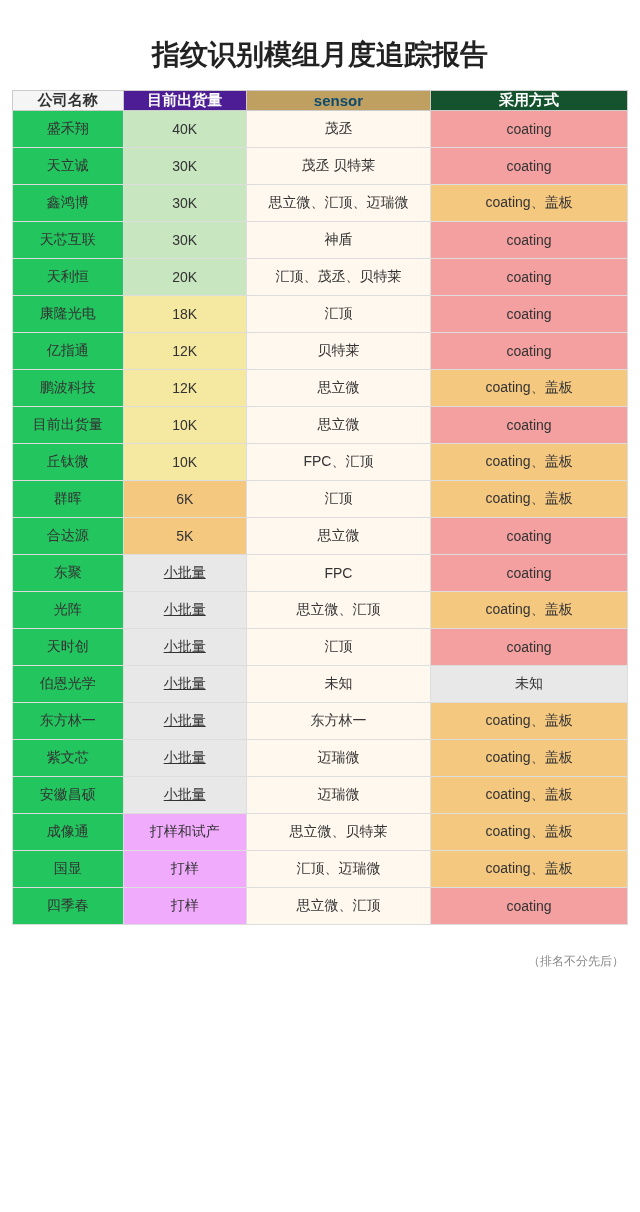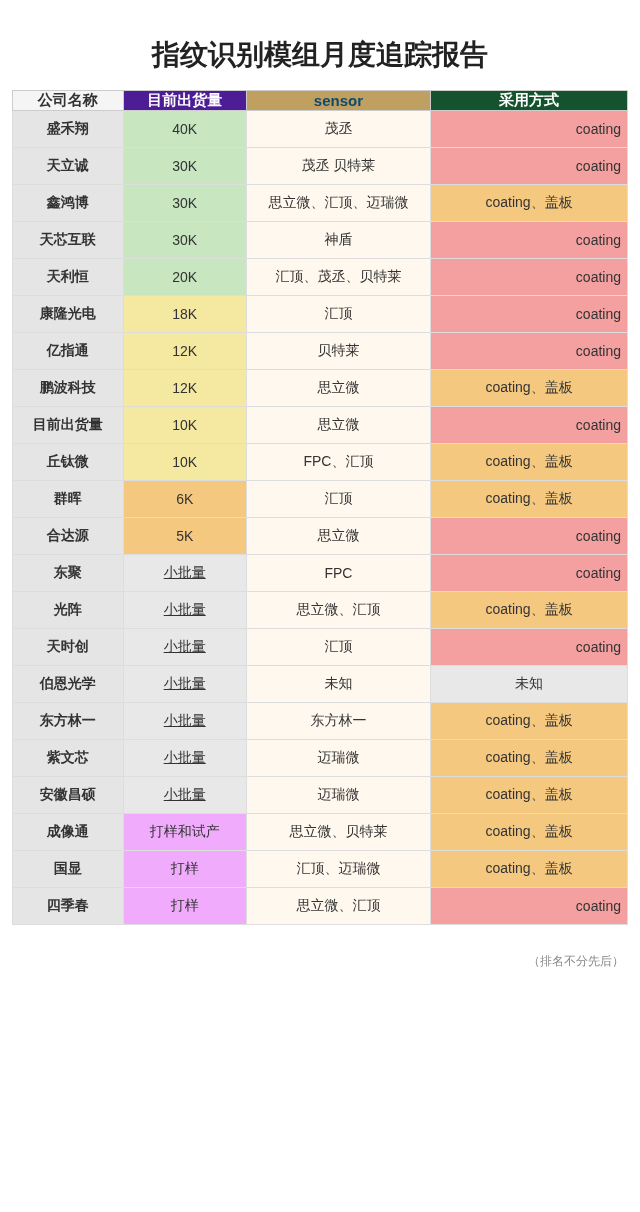--- a/index.html
+++ b/index.html
@@ -52,31 +52,31 @@
       color: #fff;
       width: 32%;
     }
     tbody tr td {
       padding: 9px 6px;
       text-align: center;
       border: 1px solid #ddd;
       color: #333;
     }
     tbody tr td:nth-child(1) {
-      background: #e5e5e5;
-      font-weight: 700;
+      background: #22c55e;
+      font-weight: 400;
     }
     
     .ship-green { background: #c8e6c0; }
     .ship-yellow { background: #f5e8a0; }
     .ship-orange { background: #f5c880; }
     .ship-small { background: #e8e8e8; text-decoration: underline; }
     .ship-sample { background: #f0abfc; }
     
-    .method-red { background: #f4a0a0; text-align: right; }
+    .method-red { background: #f4a0a0; }
     .method-orange { background: #f5c880; }
     .method-unknown { background: #e8e8e8; }
     .method-dark-red { background: #e05050; color: #fff; }
     
     .sensor-col { background: #fff8ee; }
     .footer-note {
       text-align: right;
       color: #888;
       font-size: 12px;
       padding: 4px 16px 12px;

